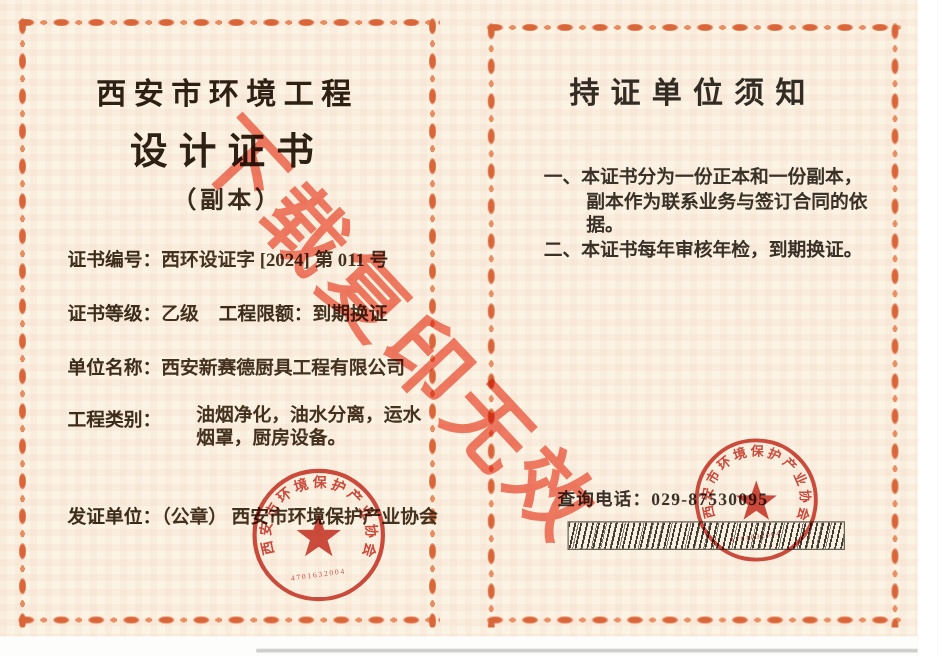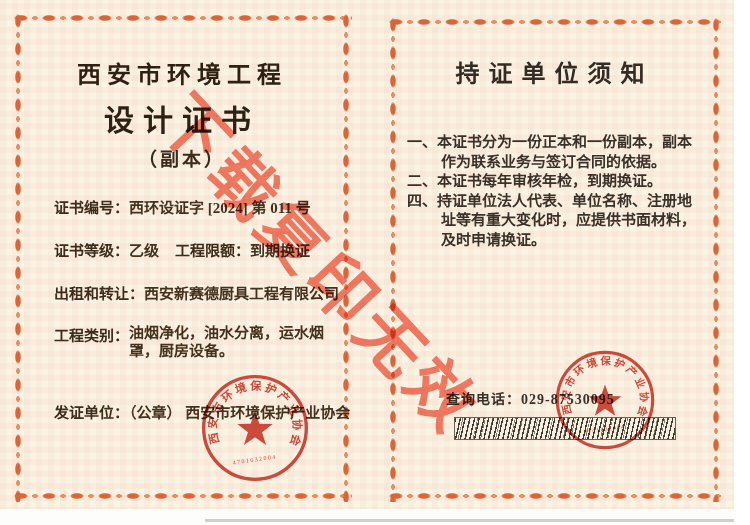--- a/index.html
+++ b/index.html
@@ -34,31 +34,31 @@
   }
   .edge-left{left:0;} .edge-right{right:0;}
 
   .ttl{position:absolute; left:0; right:0; text-align:center; font-weight:700; color:#2e2114; white-space:nowrap;}
   .title1{top:43px; font-size:24px; letter-spacing:6px;}
   .title2{top:84px; font-size:30px; letter-spacing:9px;}
   .copy{top:132px; font-size:19px; letter-spacing:3px; font-weight:600; color:#3a2b1c;}
 
   .row{position:absolute; left:42px; right:12px; font-size:15px; font-weight:600; color:#44321f; white-space:nowrap;}
   .row .lb{color:#3d2c1a;}
-  .row-wrap{white-space:normal; display:flex;}
+  .row-wrap{white-space:normal; display:flex;gap:28px;}
   .row-wrap .lb{flex:0 0 auto;}
   .row-wrap .val{width:228px; line-height:18px;}
   .r1{top:184px;} .r2{top:227px;} .r3{top:270px;} .r4{top:312px;} .r5{top:389px;} .r6{top:429px;}
   .gap2{display:inline-block; width:16px;}
 
   .rtitle{position:absolute; left:0; right:0; top:38px; text-align:center; font-weight:700;
           font-size:24px; letter-spacing:9px; color:#332c24; white-space:nowrap;}
   .notices{position:absolute; left:20px; top:117px; width:296px; margin:0; padding:0; list-style:none;
            font-size:15px; line-height:19.5px; color:#3a3128; font-weight:600;}
-  .notices li{text-indent:-34px; padding-left:34px;}
+  .notices li{text-indent:-34px; padding-left:34px;margin-left:28px;}
   .notices .num{display:inline;}
 
   .phone{position:absolute; left:59px; top:372px; font-size:14px; font-weight:600; color:#3a3128; letter-spacing:1px;}
   .barcode{
     position:absolute; left:67px; top:401px; width:222px; height:23px;
     border:1.5px solid #6b6258; background-color:#f7efe0;
     background-image:
       repeating-linear-gradient(103deg, #433c33 0 1.4px, rgba(0,0,0,0) 1.4px 4.6px),
       repeating-linear-gradient(103deg, rgba(67,60,51,.65) 0 .8px, rgba(0,0,0,0) .8px 7.3px);
     box-sizing:border-box;
@@ -93,21 +93,21 @@
     <div class="ttl title2">设计证书</div>
     <div class="ttl copy">（副本）</div>
 
     <div class="row r1">
       <span class="lb">证书编号：</span><span class="val">西环设证字 [2024] 第 011 号</span>
     </div>
     <div class="row r2">
       <span class="lb">证书等级：</span><span class="val">乙级</span><span class="gap2"></span><span class="lb">工程限额：</span><span class="val">到期换证</span>
     </div>
     <div class="row r3">
-      <span class="lb">出租和转让：</span><span class="val">西安新赛德厨具工程有限公司</span>
+      <span class="lb">单位名称：</span><span class="val">西安新赛德厨具工程有限公司</span>
     </div>
     <div class="row row-wrap r4">
       <span class="lb">工程类别：</span>
         <span class="val">油烟净化，油水分离，运水烟罩，厨房设备。</span>
     </div>
     <div class="row r5">
       <span class="lb">发证单位：</span><span class="val">（公章） 西安市环境保护产业协会</span>
     </div>
   </div>
 
@@ -115,21 +115,20 @@
     <div class="edge edge-h edge-top"></div>
     <div class="edge edge-h edge-bottom"></div>
     <div class="edge edge-v edge-left"></div>
     <div class="edge edge-v edge-right"></div>
 
     <div class="rtitle">持证单位须知</div>
 
     <ul class="notices">
       <li><span class="num">一、</span><span>本证书分为一份正本和一份副本，副本作为联系业务与签订合同的依据。</span></li>
       <li><span class="num">二、</span><span>本证书每年审核年检，到期换证。</span></li>
-      <li><span class="num">四、</span><span>持证单位法人代表、单位名称、注册地址等有重大变化时，应提供书面材料，及时申请换证。</span></li>
     </ul>
 
     <div class="phone">查询电话：029-87530095</div>
     <div class="barcode"></div>
   </div>
 
   <svg class="seal seal-left" viewBox="0 0 120 120">
     <circle cx="60" cy="60" r="55" fill="none" stroke="#c9372a" stroke-width="3.6"></circle>
     <defs>
         <path id="arcL" d="M 22.8 77.3 A 41 41 0 1 1 97.2 77.3" fill="none"></path>

